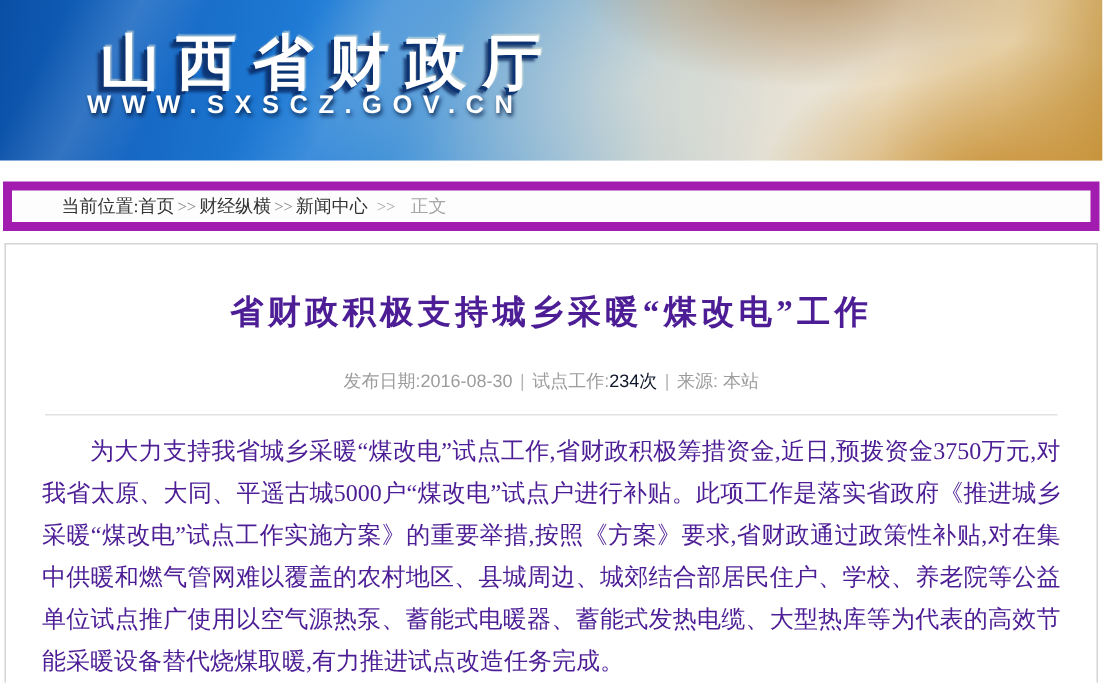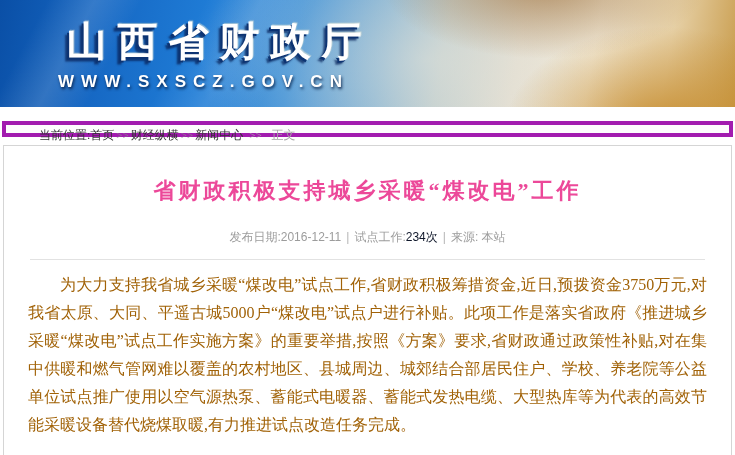--- a/index.html
+++ b/index.html
@@ -21,78 +21,78 @@
   }
   .site-title {
     position: absolute; top: 14px; left: 0; width: 400px;
     text-align: center; color: #ffffff; font-weight: bold;
     font-size: 40px; letter-spacing: 11px; text-indent: 11px;
     text-shadow: -2px 2px 0 #0c3372, -4px 4px 2px rgba(8,35,90,0.75), 1px -1px 1px rgba(255,248,215,0.5);
     font-family: "Liberation Serif", "DejaVu Serif", serif;
     padding-left: 28px;
   }
   .site-url {
-    position: absolute; top: 72px; left: 0; width: 400px;
+    position: absolute; top: 60px; left: 0; width: 400px;
     text-align: center; color: #ffffff; font-weight: bold;
     font-size: 17px; letter-spacing: 7px; text-indent: 7px;
     text-shadow: 1px 2px 3px rgba(5,30,70,0.9);
     font-family: "Liberation Sans", "DejaVu Sans", sans-serif;
   }
 
   
   .crumb-bar {
-    margin: 14px 2px 0 2px; height: 16px;
-    border: 4px solid #a21caf; background: #fdfdfd;
+    margin: 14px 2px 0 2px; height: 33px;
+    border: 6px solid #a21caf; background: #fdfdfd;
     line-height: 21px; padding-left: 33px;
     font-size: 12px; color: #333333; white-space: nowrap;
   }
   .crumb-bar a { color: #333333; text-decoration: none; }
   .crumb-sep { color: #8a8a8a; margin: 0 2px; font-size: 11px; }
   .crumb-current { color: #a6a6a6; margin-left: 6px; }
   .crumb-sep.last { margin: 0 4px 0 6px; color: #a6a6a6; }
 
   
   .content-box {
     margin: 8px 3px 0 3px; min-height: 302px;
     border: 1px solid #d5d5d5; border-bottom: none;
     background: #ffffff; padding: 26px 24px 30px 24px;
   }
   .article-title {
     text-align: center; font-size: 22px; font-weight: bold;
-    color: #ec4899; letter-spacing: 3px; margin-top: 4px;
+    color: #4c1d95; letter-spacing: 3px; margin-top: 4px;
   }
   .article-meta {
     text-align: center; margin-top: 23px;
     font-size: 12px; color: #9c9c9c;
     font-family: "Liberation Sans", "DejaVu Sans", sans-serif;
   }
   .article-meta .views-count { color: #0f172a; }
   .article-meta .meta-sep { margin: 0 5px; color: #b5b5b5; }
   .divider { border: none; border-top: 1px solid #e2e2e2; margin: 13px 2px 0 2px; }
   .article-body {
     margin-top: 11px; font-size: 16px; line-height: 28px;
-    color: #a16207; text-indent: 2em; text-align: justify;
+    color: #4c1d95; text-indent: 2em; text-align: justify;
   }
 </style>
 </head>
 <body>
 
 <div class="banner">
   <div class="banner-streak"></div>
   <div class="site-title">山西省财政厅</div>
   <div class="site-url">WWW.SXSCZ.GOV.CN</div>
 </div>
 
 <div class="crumb-bar">
   <span>当前位置:</span><a href="#">首页</a><span class="crumb-sep">&gt;&gt;</span><a href="#">财经纵横</a><span class="crumb-sep">&gt;&gt;</span><a href="#">新闻中心</a><span class="crumb-sep last">&gt;&gt;</span><span class="crumb-current">正文</span>
 </div>
 
 <div class="content-box">
   <h1 class="article-title">省财政积极支持城乡采暖“煤改电”工作</h1>
 
   <div class="article-meta">
-    <span>发布日期:2016-12-11</span><span class="meta-sep">|</span><span>试点工作:</span><span class="views-count">234次</span><span class="meta-sep">|</span><span>来源: 本站</span>
+    <span>发布日期:2016-08-30</span><span class="meta-sep">|</span><span>试点工作:</span><span class="views-count">234次</span><span class="meta-sep">|</span><span>来源: 本站</span>
   </div>
 
   <hr class="divider">
 
   <p class="article-body">为大力支持我省城乡采暖“煤改电”试点工作,省财政积极筹措资金,近日,预拨资金3750万元,对我省太原、大同、平遥古城5000户“煤改电”试点户进行补贴。此项工作是落实省政府《推进城乡采暖“煤改电”试点工作实施方案》的重要举措,按照《方案》要求,省财政通过政策性补贴,对在集中供暖和燃气管网难以覆盖的农村地区、县城周边、城郊结合部居民住户、学校、养老院等公益单位试点推广使用以空气源热泵、蓄能式电暖器、蓄能式发热电缆、大型热库等为代表的高效节能采暖设备替代烧煤取暖,有力推进试点改造任务完成。</p>
 </div>
 
 </body></html>

